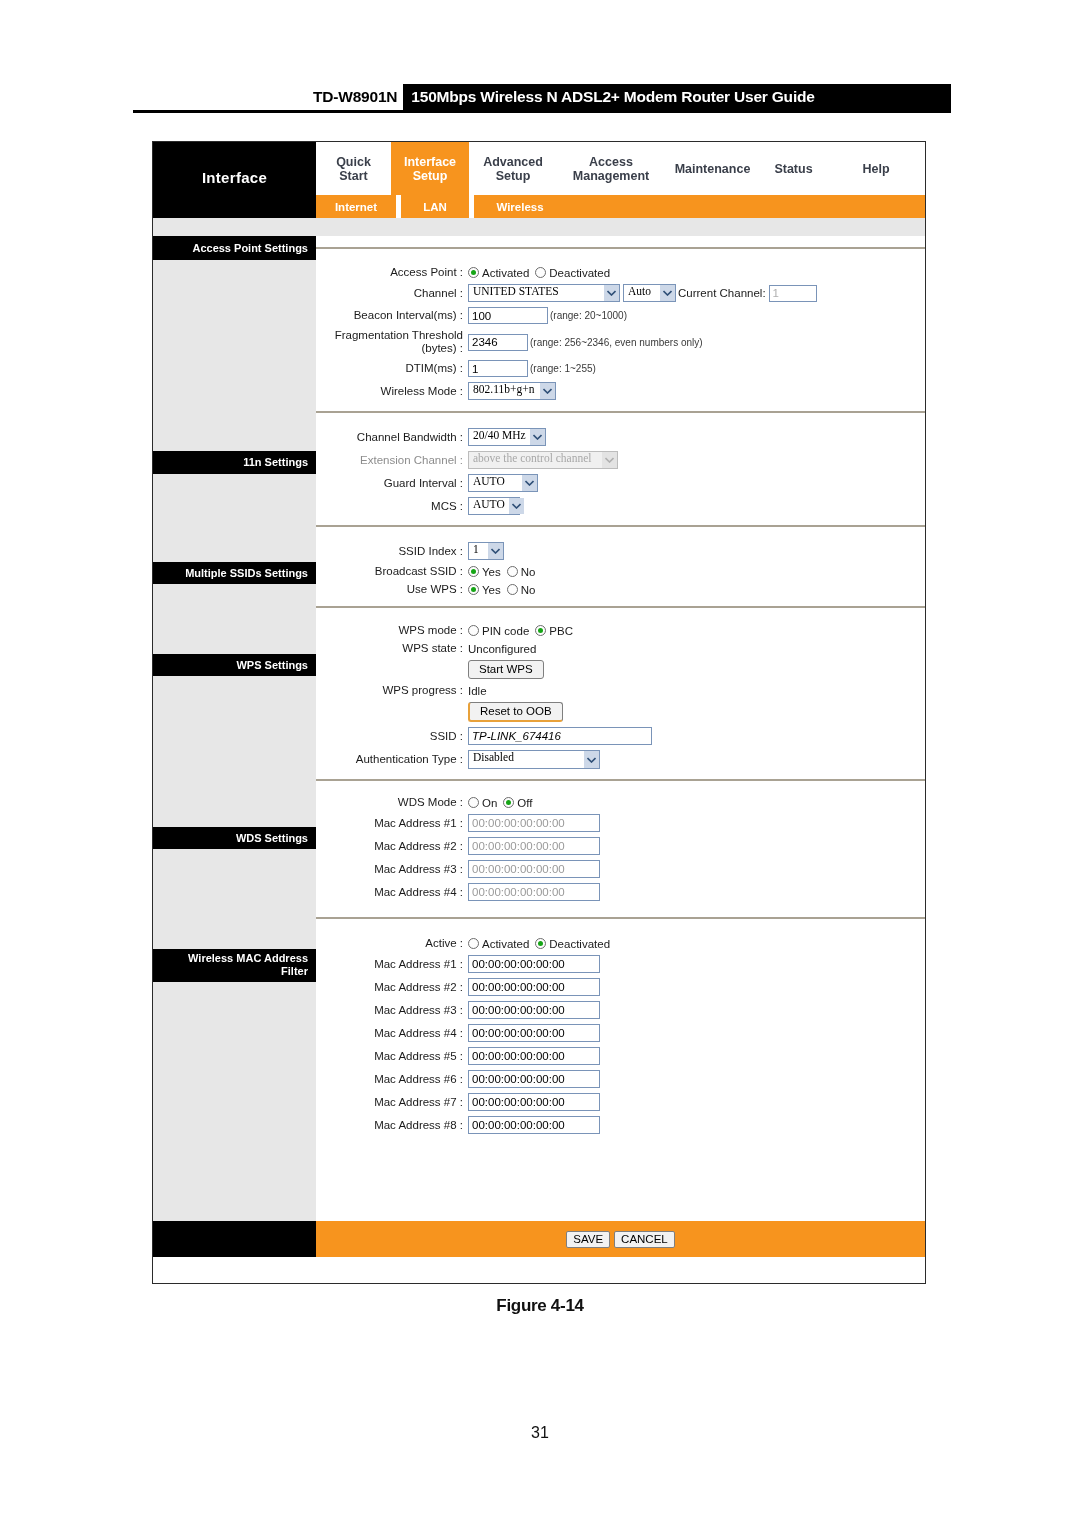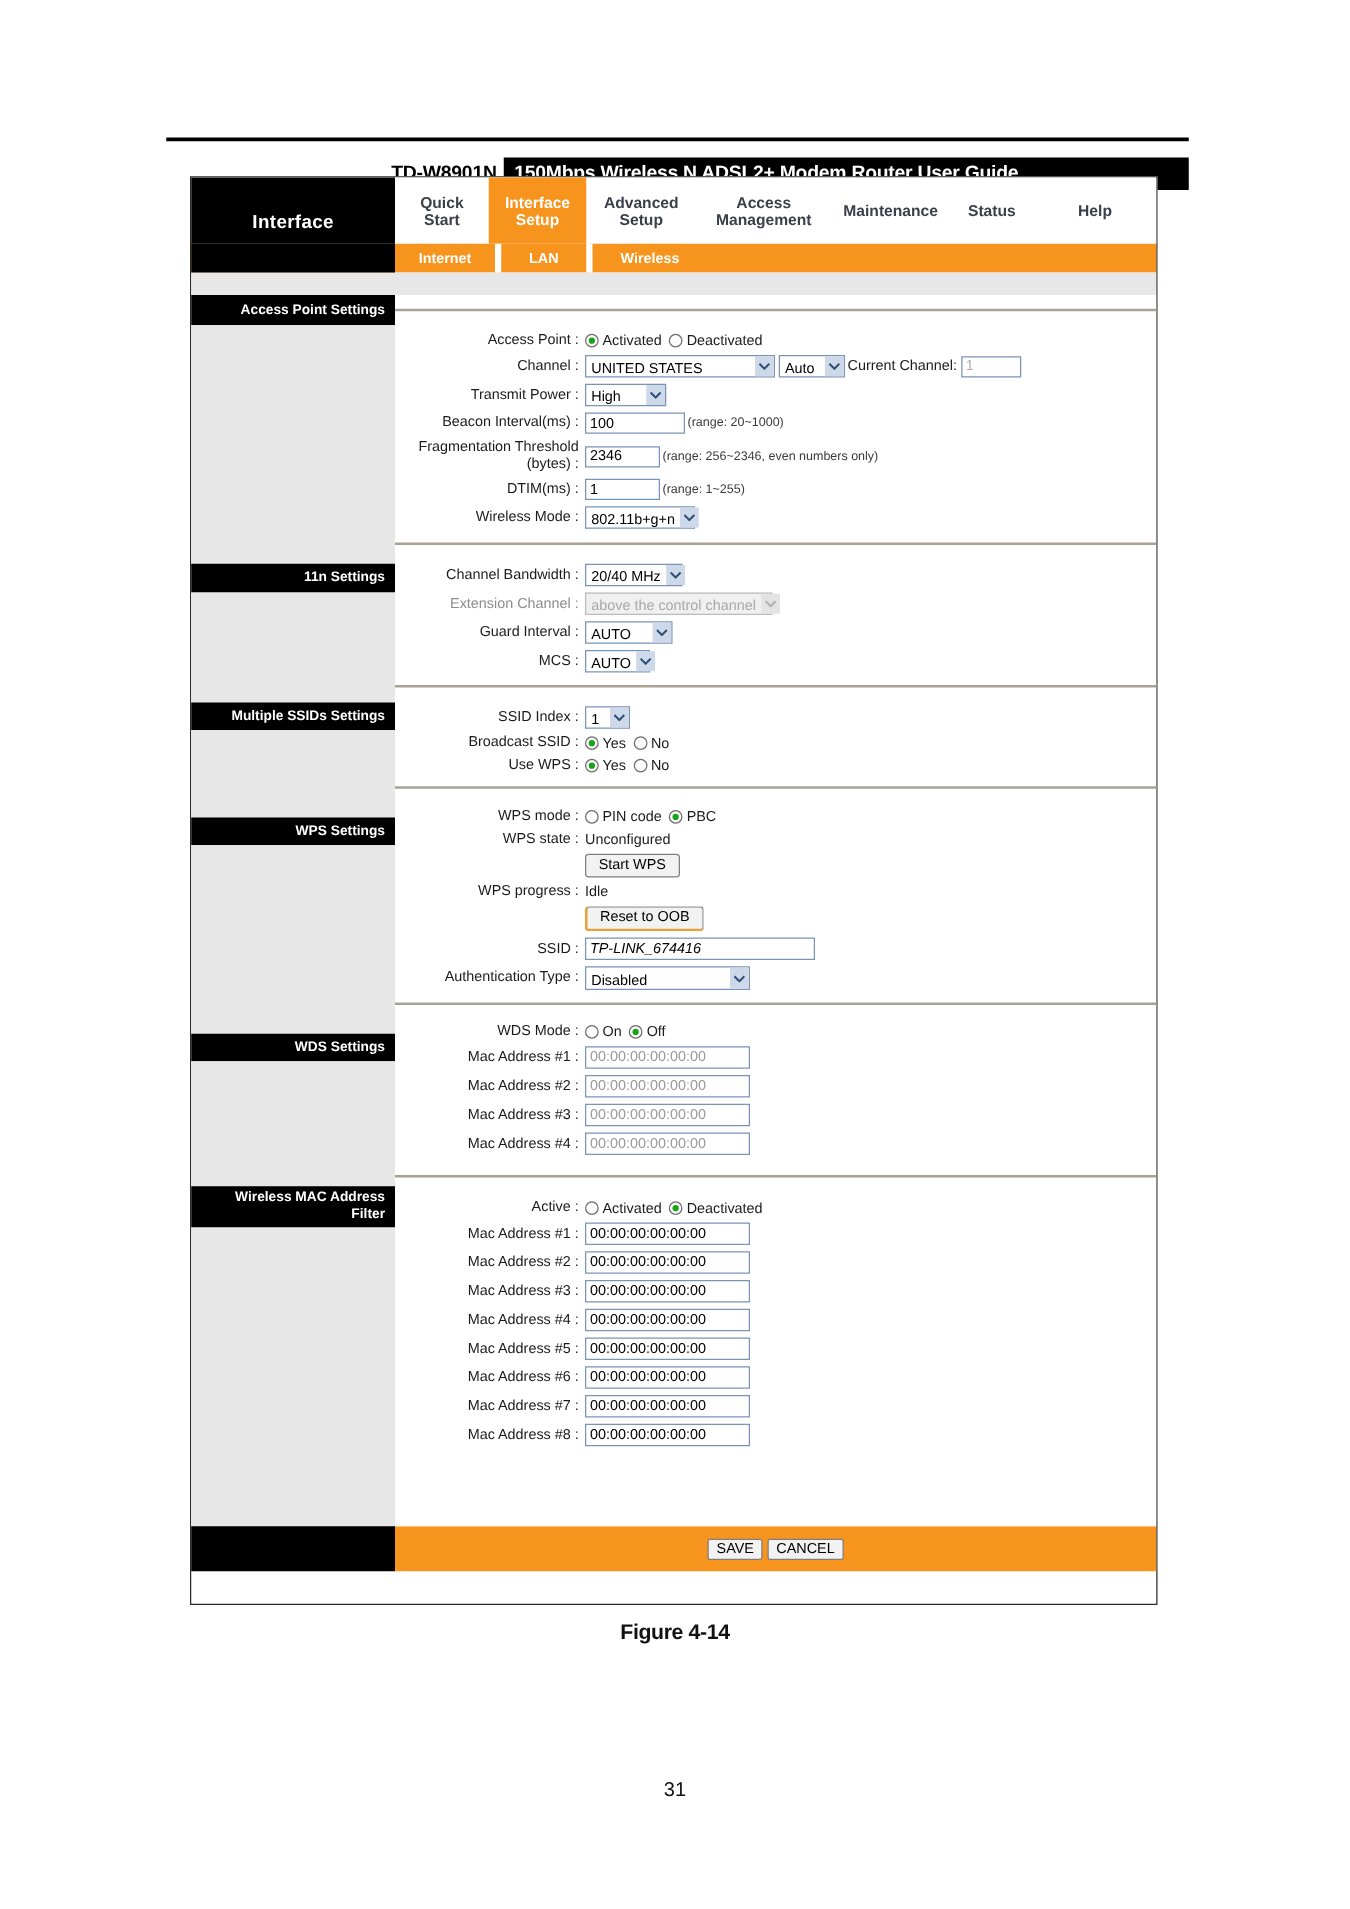--- a/index.html
+++ b/index.html
@@ -8,21 +8,21 @@
     background:#ffffff;
     font-family:"Liberation Sans",sans-serif;
     color:#000;
     position:relative;
     overflow:hidden;
   }
 
   
   #doc-header{
     position:absolute;left:133px;top:84px;width:818px;height:26px;
-    display:flex;align-items:stretch;margin-top:42px;
+    display:flex;align-items:stretch;
   }
   #doc-header .model{
     background:#ffffff;color:#000;
     font-size:15.5px;font-weight:bold;
     display:flex;align-items:center;
     padding-right:6px;padding-left:180px;
     letter-spacing:-0.2px;
   }
   #doc-header .title{
     background:#000000;color:#ffffff;
@@ -115,23 +115,23 @@
   input[type=text]{
     font-family:"Liberation Sans",sans-serif;font-size:11.5px;
     border:1px solid #7a94b8;height:17px;box-sizing:border-box;
     padding:0 3px;color:#000;background:#fff;
   }
   input.ghost{color:#9a9a9a;}
   input.readonly{background:#fff;color:#b0b0b0;}
 
   
   .sel{
-    display:inline-flex;align-items:flex-end;justify-content:space-between;
+    display:inline-flex;align-items:flex-start;justify-content:space-between;
     border:1px solid #7a94b8;height:18px;background:#ffffff;
-    font-size:11.5px;color:#000;box-sizing:border-box;padding-left:4px;
+    font-size:11.5px;color:#000;box-sizing:border-box;padding-left:4px;font-family:Liberation Serif, serif;
   }
   .sel .cap{white-space:nowrap;padding-right:4px;}
   .sel .arrow{
     width:15px;height:16px;background:#cdd8e8;
     display:flex;align-items:center;justify-content:center;flex:0 0 15px;
     margin-right:0px;
   }
   .sel .arrow svg{display:block;}
   .sel.disabled{border-color:#bcbcbc;background:#f0f0f0;color:#a8a8a8;}
   .sel.disabled .arrow{background:#e3e3e3;}
@@ -274,33 +274,20 @@
                   <svg width="9" height="6" viewBox="0 0 9 6">
                     <path d="M0.5 1 L4.5 5 L8.5 1" fill="none" stroke="#2f4f77" stroke-width="1.6"></path>
                   </svg>
                 </span>
             </span>
             <span class="plain" style="margin-left:2px;">Current Channel:</span>
             <input type="text" class="readonly" style="width: 48px; margin-left: 3px;" readonly="" value="1">
           </div>
         </div>
 
-        <div class="row">
-          <div class="lbl">Transmit Power :</div>
-          <div class="fld">
-            <span class="sel" style="width:65px;">
-              <span class="cap">High</span>
-              <span class="arrow">
-                  <svg width="9" height="6" viewBox="0 0 9 6">
-                    <path d="M0.5 1 L4.5 5 L8.5 1" fill="none" stroke="#2f4f77" stroke-width="1.6"></path>
-                  </svg>
-                </span>
-            </span>
-          </div>
-        </div>
 
         <div class="row">
           <div class="lbl">Beacon Interval(ms) :</div>
           <div class="fld">
             <input type="text" style="width: 80px;" value="100">
             <span class="hint">(range: 20~1000)</span>
           </div>
         </div>
 
 

